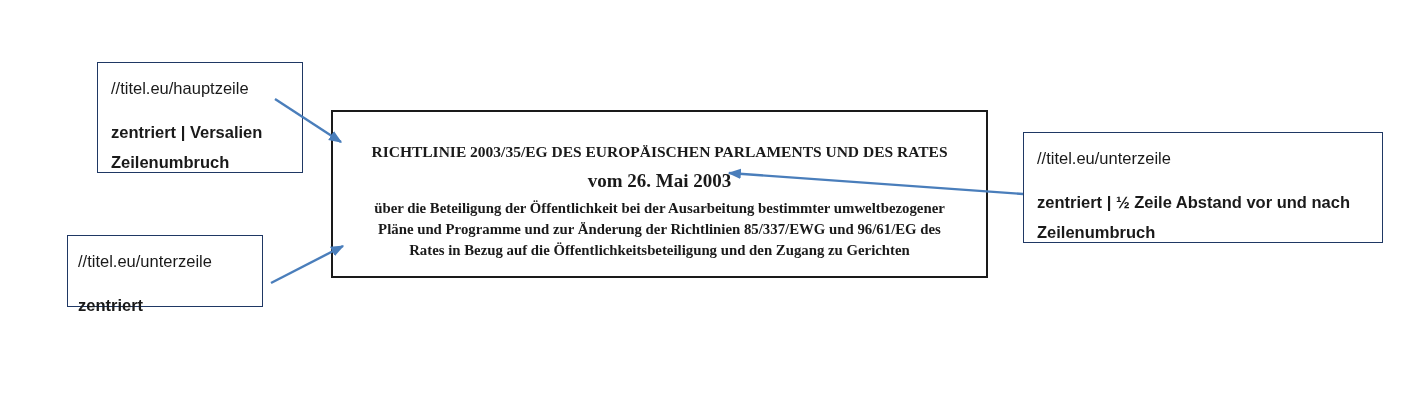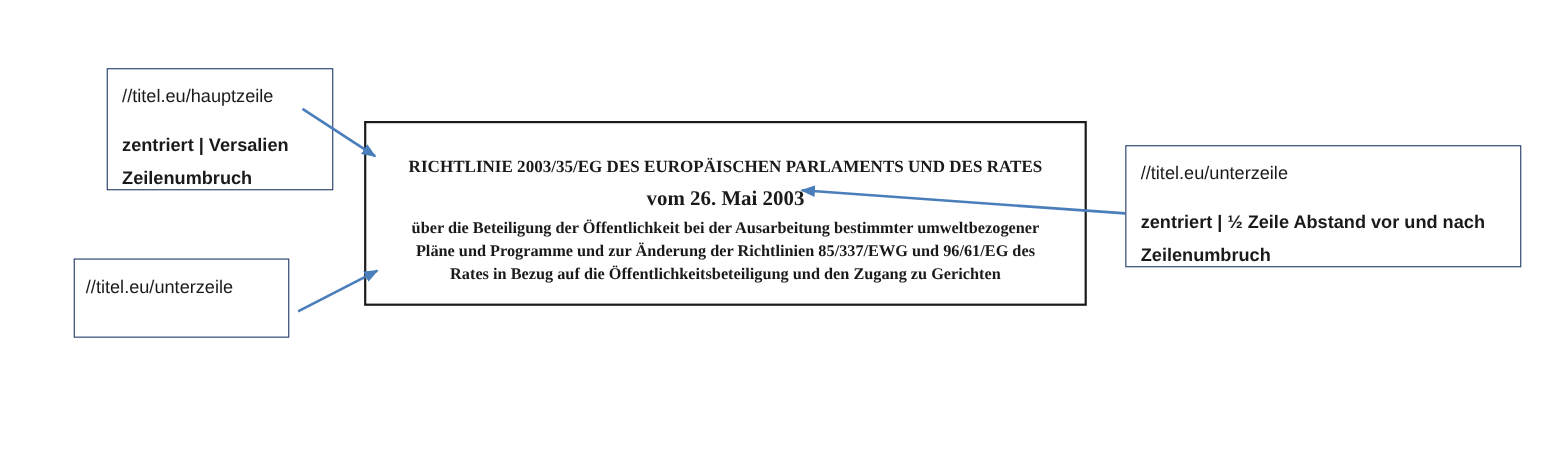--- a/index.html
+++ b/index.html
@@ -105,20 +105,21 @@
   </div>
 
   <div class="callout" id="callout-hauptzeile">
     <p class="xpath">//titel.eu/hauptzeile</p>
     <p class="rules">zentriert | Versalien
 Zeilenumbruch</p>
   </div>
 
   <div class="callout" id="callout-unterzeile">
     <p class="xpath">//titel.eu/unterzeile</p>
+    <p class="rules">zentriert</p>
   </div>
 
   <div class="callout" id="callout-datumszeile">
     <p class="xpath">//titel.eu/unterzeile</p>
     <p class="rules">zentriert | ½ Zeile Abstand vor und nach
 Zeilenumbruch</p>
   </div>
 
   <svg id="arrow-layer" width="1405" height="420" viewBox="0 0 1405 420">
     <defs>

